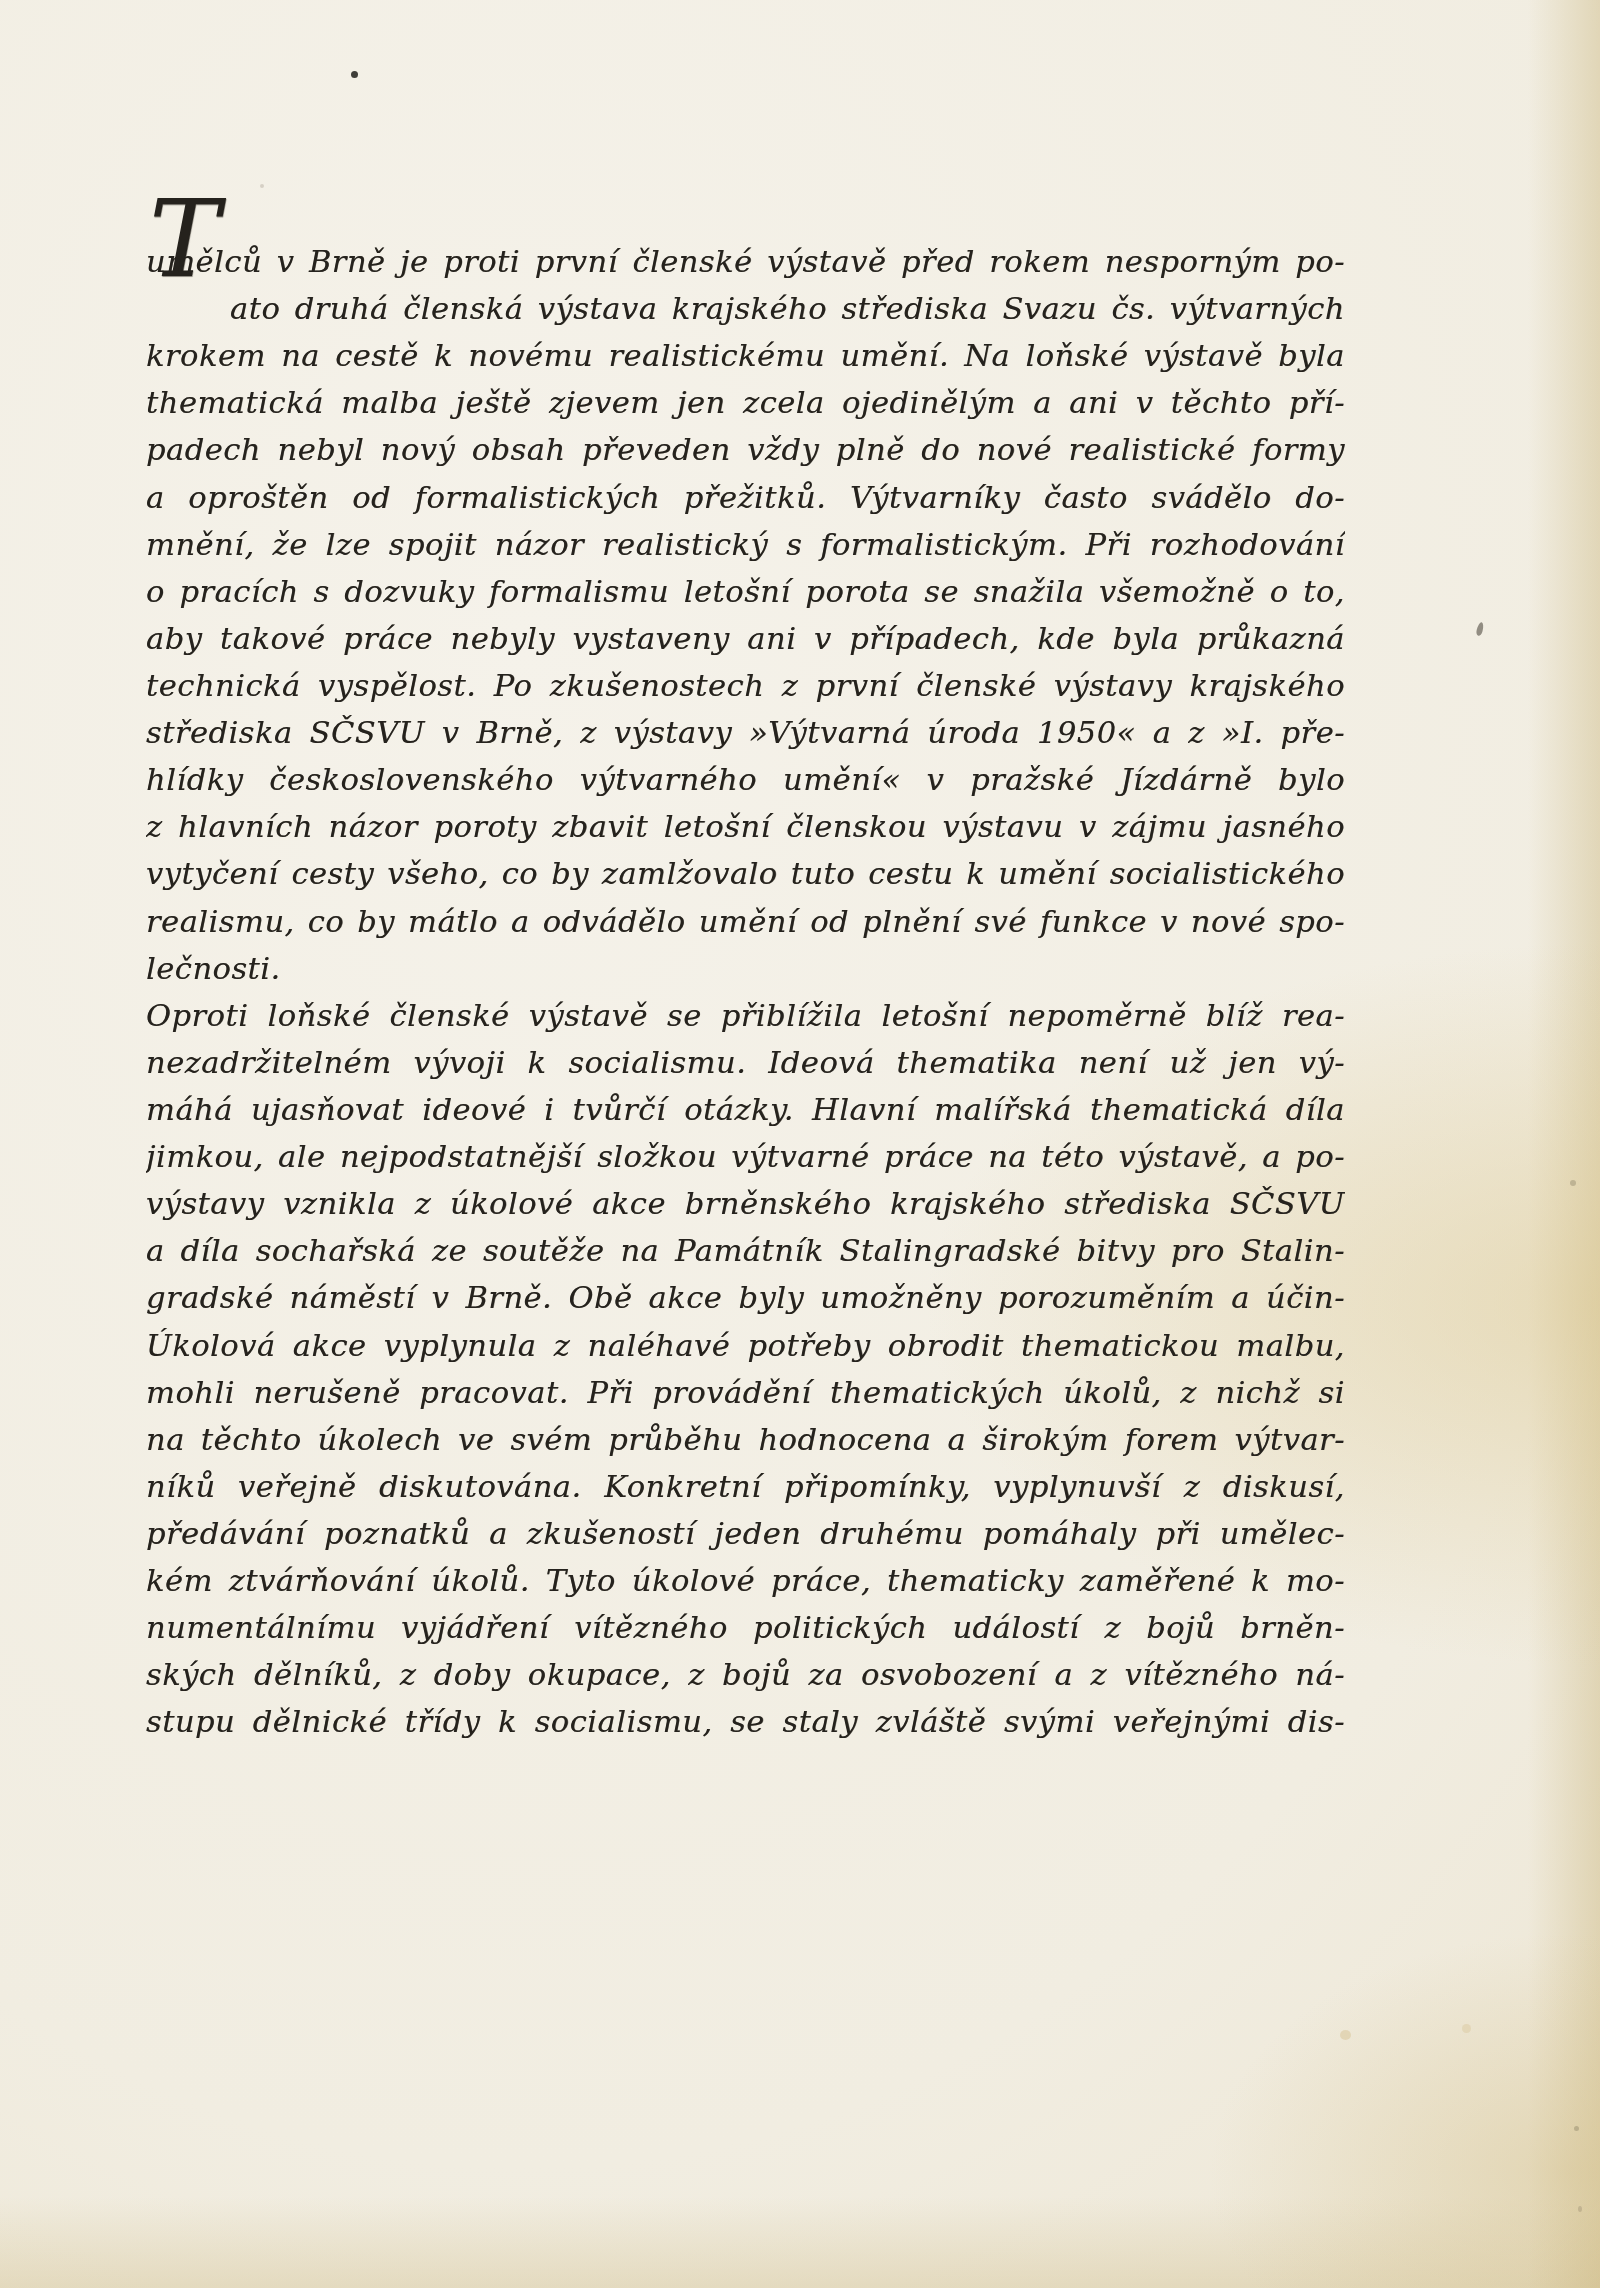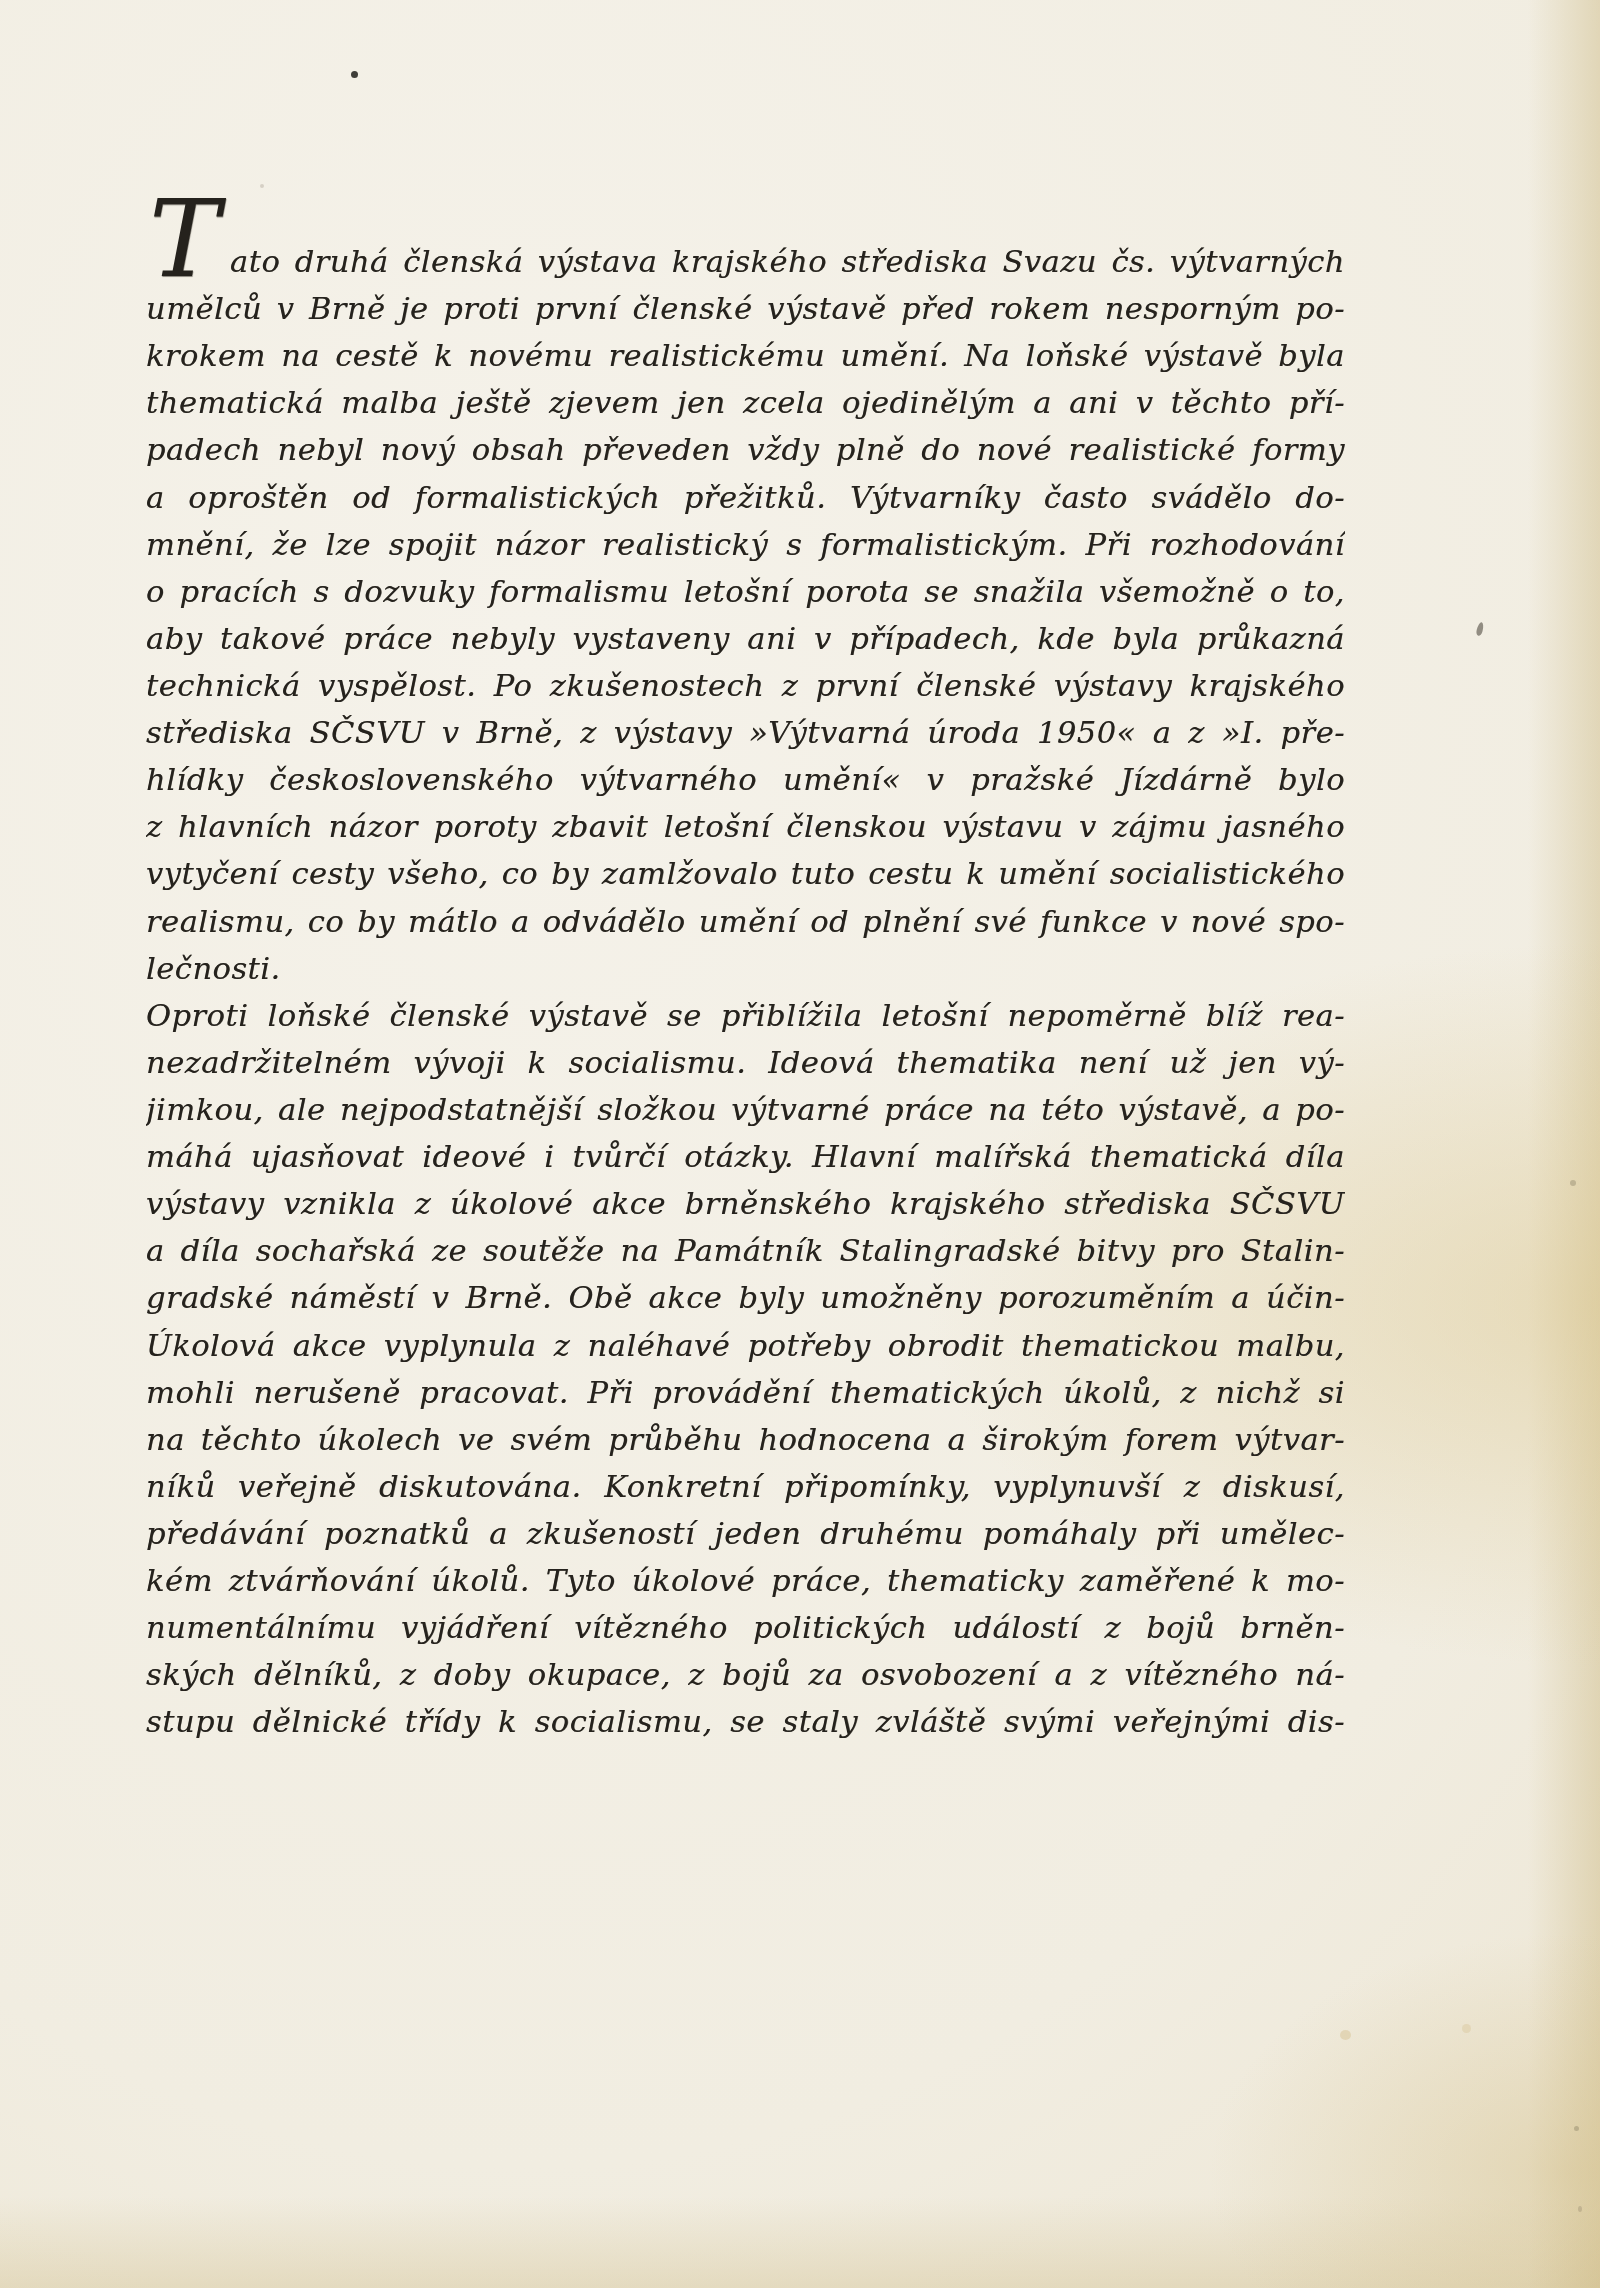--- a/index.html
+++ b/index.html
@@ -74,40 +74,40 @@
   <span class="speck speck-faint"></span>
   <span class="speck stain-a"></span>
   <span class="speck stain-b"></span>
   <span class="speck speck-edge-1"></span>
   <span class="speck speck-edge-2"></span>
   <span class="speck speck-edge-3"></span>
 
   <span class="initial">T</span>
 
   <div class="text-block">
+    <div class="line">umělců v Brně je proti první členské výstavě před rokem nesporným po-</div>
     <div class="line first">ato druhá členská výstava krajského střediska Svazu čs. výtvarných</div>
-    <div class="line">umělců v Brně je proti první členské výstavě před rokem nesporným po-</div>
     <div class="line">krokem na cestě k novému realistickému umění. Na loňské výstavě byla</div>
     <div class="line">thematická malba ještě zjevem jen zcela ojedinělým a ani v těchto pří-</div>
     <div class="line">padech nebyl nový obsah převeden vždy plně do nové realistické formy</div>
     <div class="line">a oproštěn od formalistických přežitků. Výtvarníky často svádělo do-</div>
     <div class="line">mnění, že lze spojit názor realistický s formalistickým. Při rozhodování</div>
     <div class="line">o pracích s dozvuky formalismu letošní porota se snažila všemožně o to,</div>
     <div class="line">aby takové práce nebyly vystaveny ani v případech, kde byla průkazná</div>
     <div class="line">technická vyspělost. Po zkušenostech z první členské výstavy krajského</div>
     <div class="line">střediska SČSVU v Brně, z výstavy »Výtvarná úroda 1950« a z »I. pře-</div>
     <div class="line">hlídky československého výtvarného umění« v pražské Jízdárně bylo</div>
     <div class="line">z hlavních názor poroty zbavit letošní členskou výstavu v zájmu jasného</div>
     <div class="line">vytyčení cesty všeho, co by zamlžovalo tuto cestu k umění socialistického</div>
     <div class="line">realismu, co by mátlo a odvádělo umění od plnění své funkce v nové spo-</div>
     <div class="line para-end">lečnosti.</div>
     <div class="line">Oproti loňské členské výstavě se přiblížila letošní nepoměrně blíž rea-</div>
     <div class="line">nezadržitelném vývoji k socialismu. Ideová thematika není už jen vý-</div>
+    <div class="line">máhá ujasňovat ideové i tvůrčí otázky. Hlavní malířská thematická díla</div>
     <div class="line">jimkou, ale nejpodstatnější složkou výtvarné práce na této výstavě, a po-</div>
-    <div class="line">máhá ujasňovat ideové i tvůrčí otázky. Hlavní malířská thematická díla</div>
     <div class="line">výstavy vznikla z úkolové akce brněnského krajského střediska SČSVU</div>
     <div class="line">a díla sochařská ze soutěže na Památník Stalingradské bitvy pro Stalin-</div>
     <div class="line">gradské náměstí v Brně. Obě akce byly umožněny porozuměním a účin-</div>
     <div class="line">Úkolová akce vyplynula z naléhavé potřeby obrodit thematickou malbu,</div>
     <div class="line">mohli nerušeně pracovat. Při provádění thematických úkolů, z nichž si</div>
     <div class="line">na těchto úkolech ve svém průběhu hodnocena a širokým forem výtvar-</div>
     <div class="line">níků veřejně diskutována. Konkretní připomínky, vyplynuvší z diskusí,</div>
     <div class="line">předávání poznatků a zkušeností jeden druhému pomáhaly při umělec-</div>
     <div class="line">kém ztvárňování úkolů. Tyto úkolové práce, thematicky zaměřené k mo-</div>
     <div class="line">numentálnímu vyjádření vítězného politických událostí z bojů brněn-</div>

